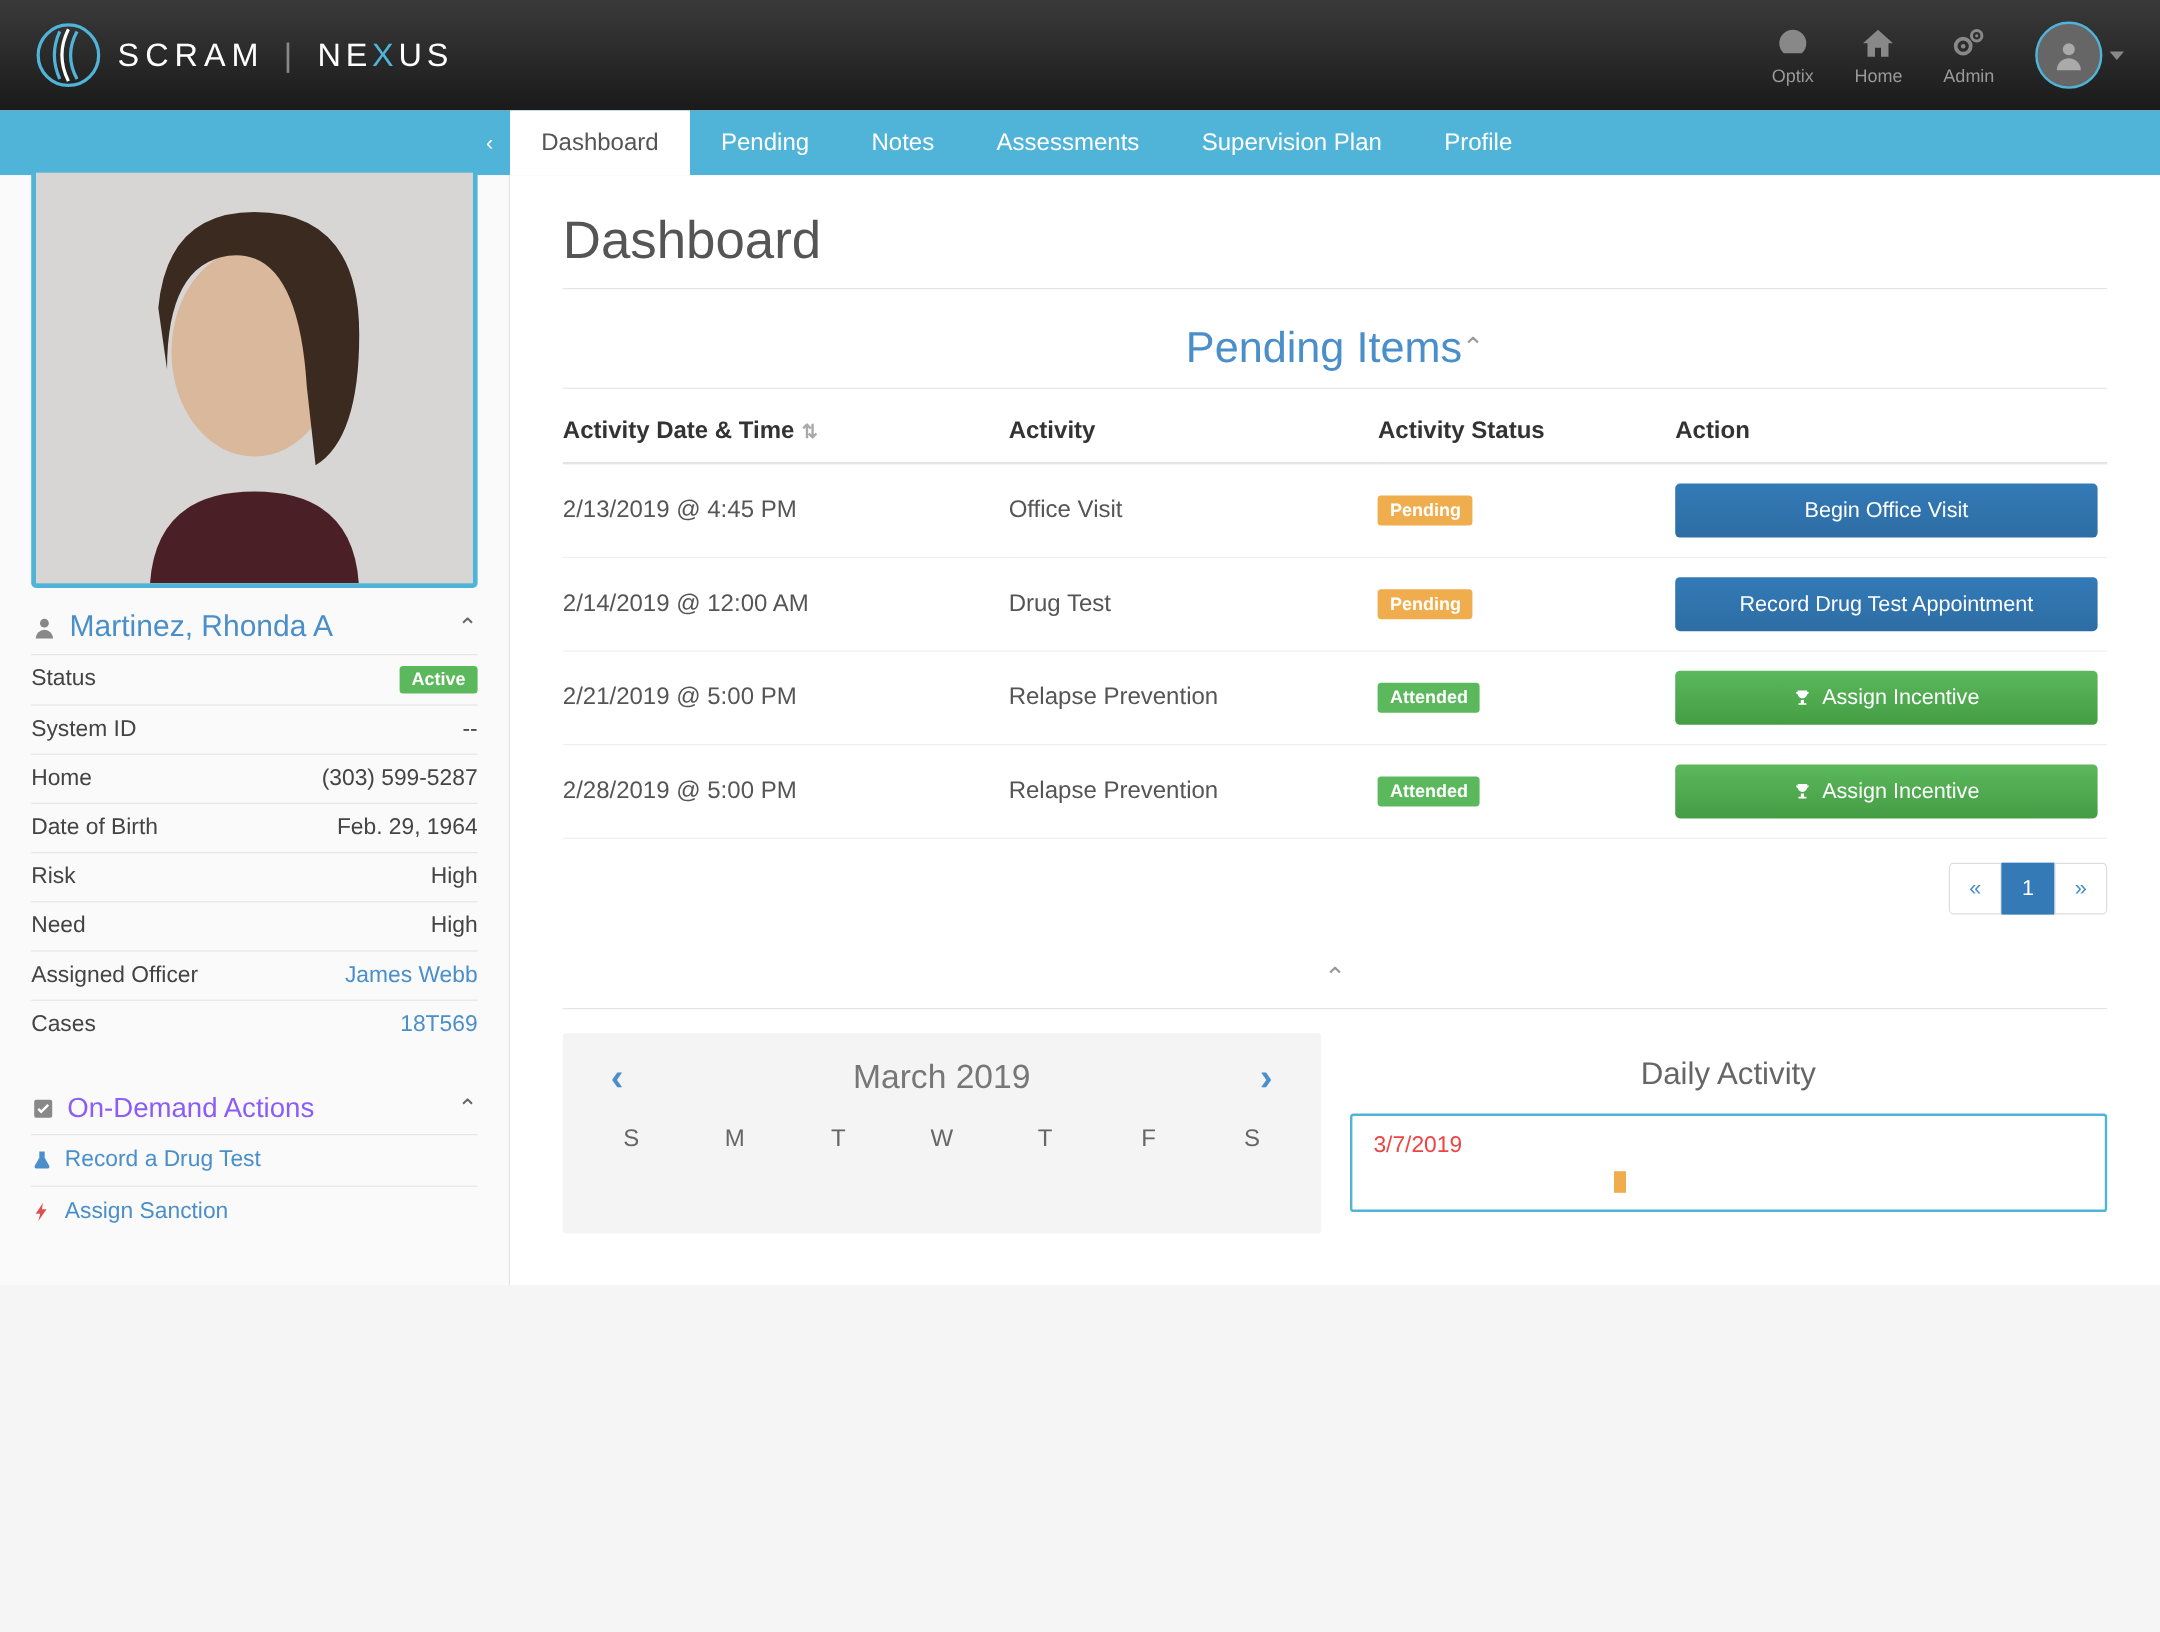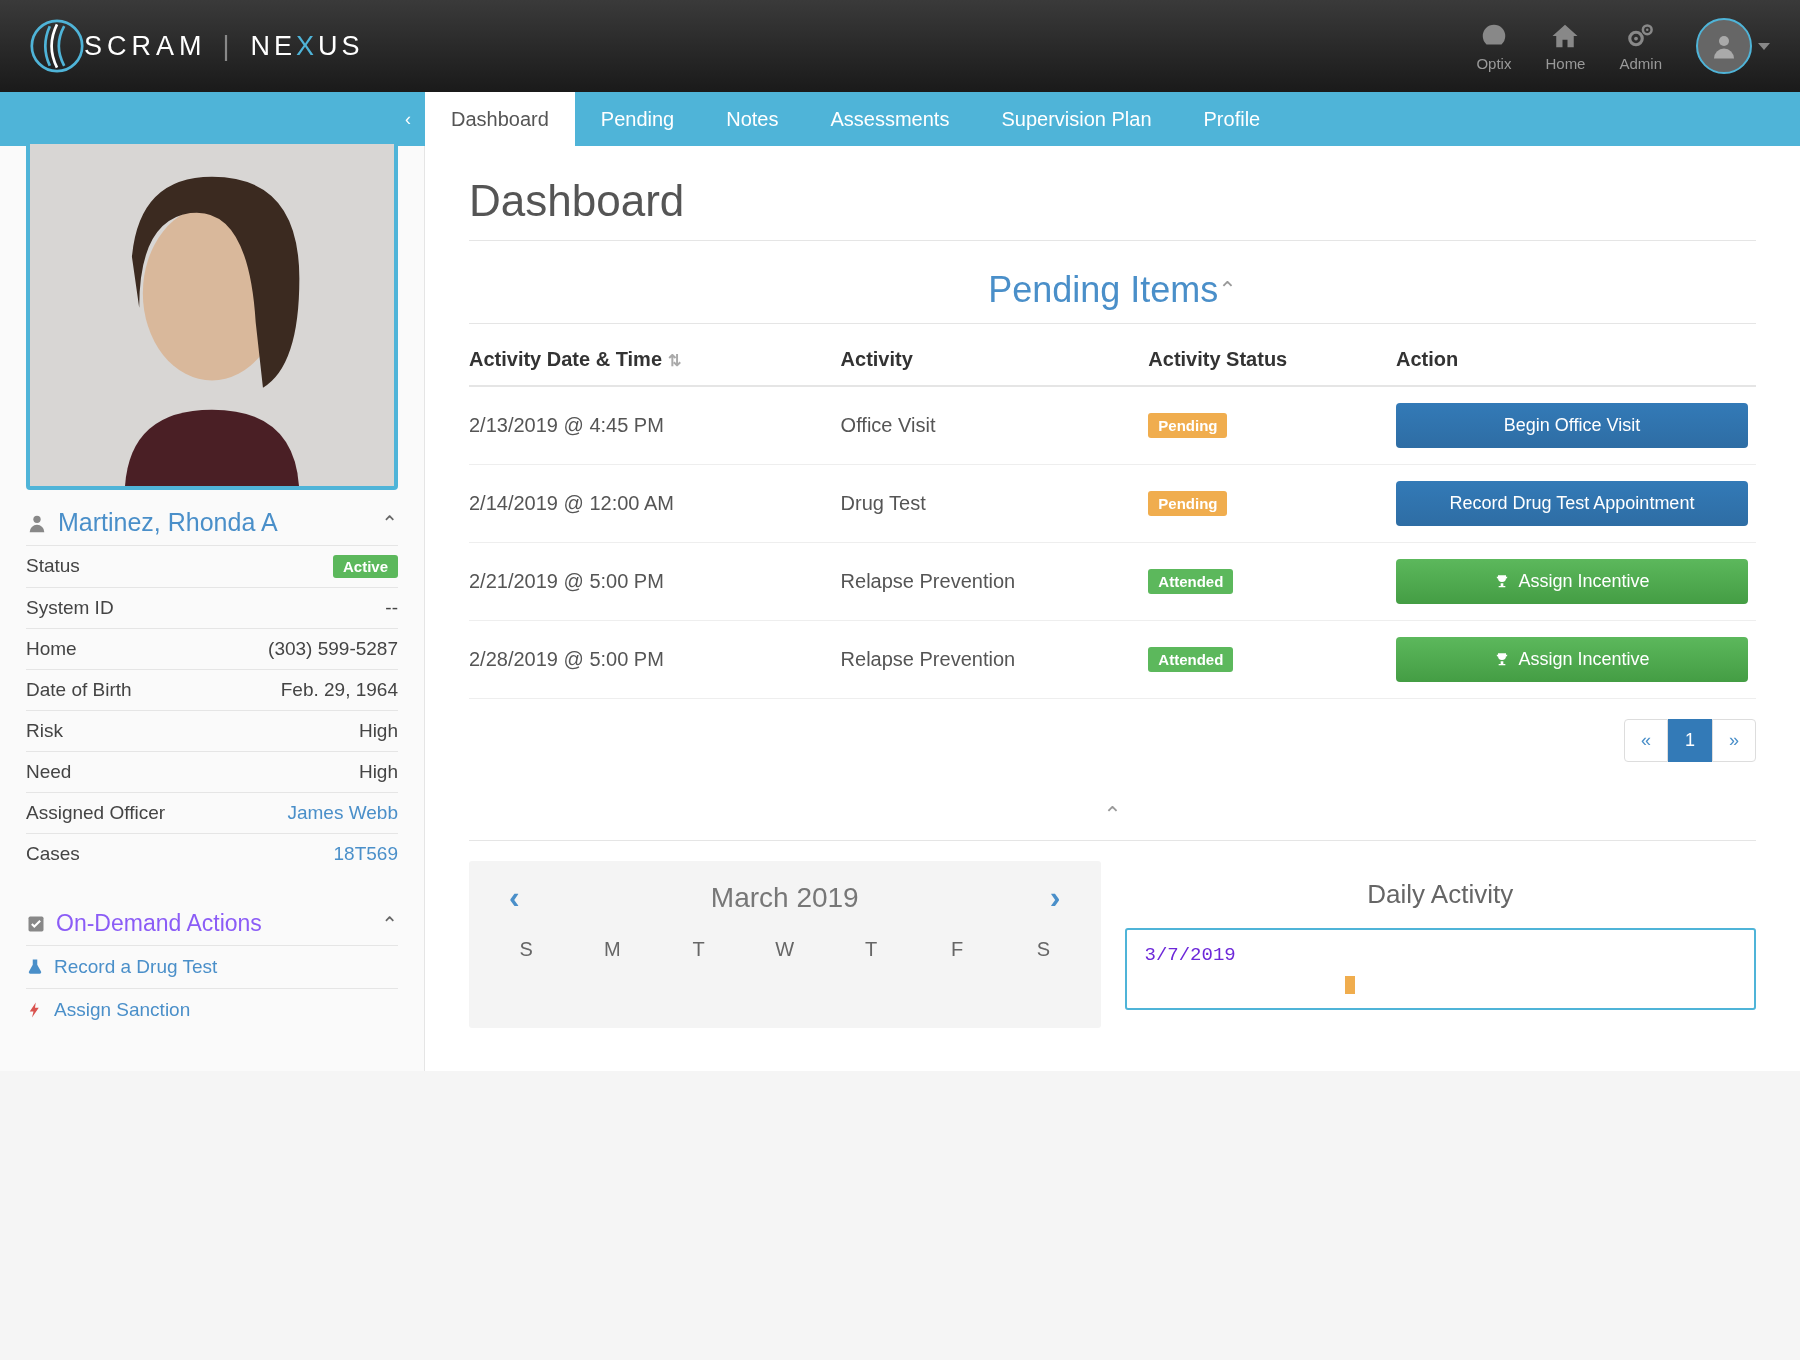--- a/index.html
+++ b/index.html
@@ -1,20 +1,20 @@
 <!DOCTYPE html>
 <html><head>
 <meta charset="utf-8">
 <style>
 * { box-sizing: border-box; margin: 0; padding: 0; }
 body { font-family: "Helvetica Neue", Arial, sans-serif; background: #f5f5f5; color: #333; font-size: 18px; }
 
 
 .topbar { background: linear-gradient(#3a3a3a, #1a1a1a); height: 92px; display: flex; align-items: center; padding: 0 30px; justify-content: space-between; }
-.brand { display: flex; align-items: center; }
+.brand { display: flex; align-items: center; gap: 14px; }
 .brand-logo { width: 54px; height: 54px; }
 .brand-text { display: flex; align-items: center; gap: 16px; color: #fff; font-size: 27px; letter-spacing: 5px; font-weight: 300; }
 .brand-pipe { color: #888; font-weight: 200; }
 .brand-nexus { color: #fff; font-weight: 300; letter-spacing: 4px; }
 .nexus-x { color: #4fb4d8; }
 .topnav { display: flex; align-items: center; gap: 34px; }
 .topnav-item { display: flex; flex-direction: column; align-items: center; gap: 4px; color: #999; cursor: pointer; font-size: 15px; }
 .topnav-item svg { width: 34px; height: 30px; fill: #888; }
 .avatar-top { width: 56px; height: 56px; border-radius: 50%; border: 2px solid #4fb4d8; background: #666; display: flex; align-items: center; justify-content: center; }
 .avatar-top svg { width: 30px; height: 30px; fill: #aaa; }
@@ -83,21 +83,21 @@
 .calgrid { display: flex; gap: 24px; margin-top: 20px; }
 .calleft { flex: 1; background: #f4f4f4; border-radius: 3px; padding: 18px 0 4px; }
 .calnav { display: flex; align-items: center; justify-content: space-between; padding: 0 40px 12px; }
 .calnav span { font-size: 28px; color: #777; }
 .calnav .navbtn { color: #4a8fc9; font-size: 32px; cursor: pointer; font-weight: bold; }
 .dow { display: flex; padding: 10px 14px 6px; }
 .dow div { flex: 1; text-align: center; font-size: 20px; color: #666; }
 .calright { flex: 1; padding: 18px 0; }
 .daily-title { text-align: center; font-size: 26px; color: #666; margin-bottom: 18px; }
 .daily-box { border: 2px solid #4fb4d8; border-radius: 3px; padding: 14px 18px; }
-.daily-date { color: #6d28d9; font-size: 19px; margin-bottom: 10px; font-family: Liberation Mono, monospace; }
+.daily-date { color: #ef4444; font-size: 19px; margin-bottom: 10px; }
 .daily-bar { height: 18px; background: #f0ad4e; width: 10px; margin-left: 200px; }
 </style>
 </head>
 <body>
 
 <div class="topbar">
   <div class="brand">
     <svg class="brand-logo" viewBox="0 0 60 60">
         <circle cx="30" cy="30" r="28" fill="none" stroke="#4fb4d8" stroke-width="3"></circle>
         <path d="M22 8 Q12 30 22 52" fill="none" stroke="#4fb4d8" stroke-width="3"></path>

